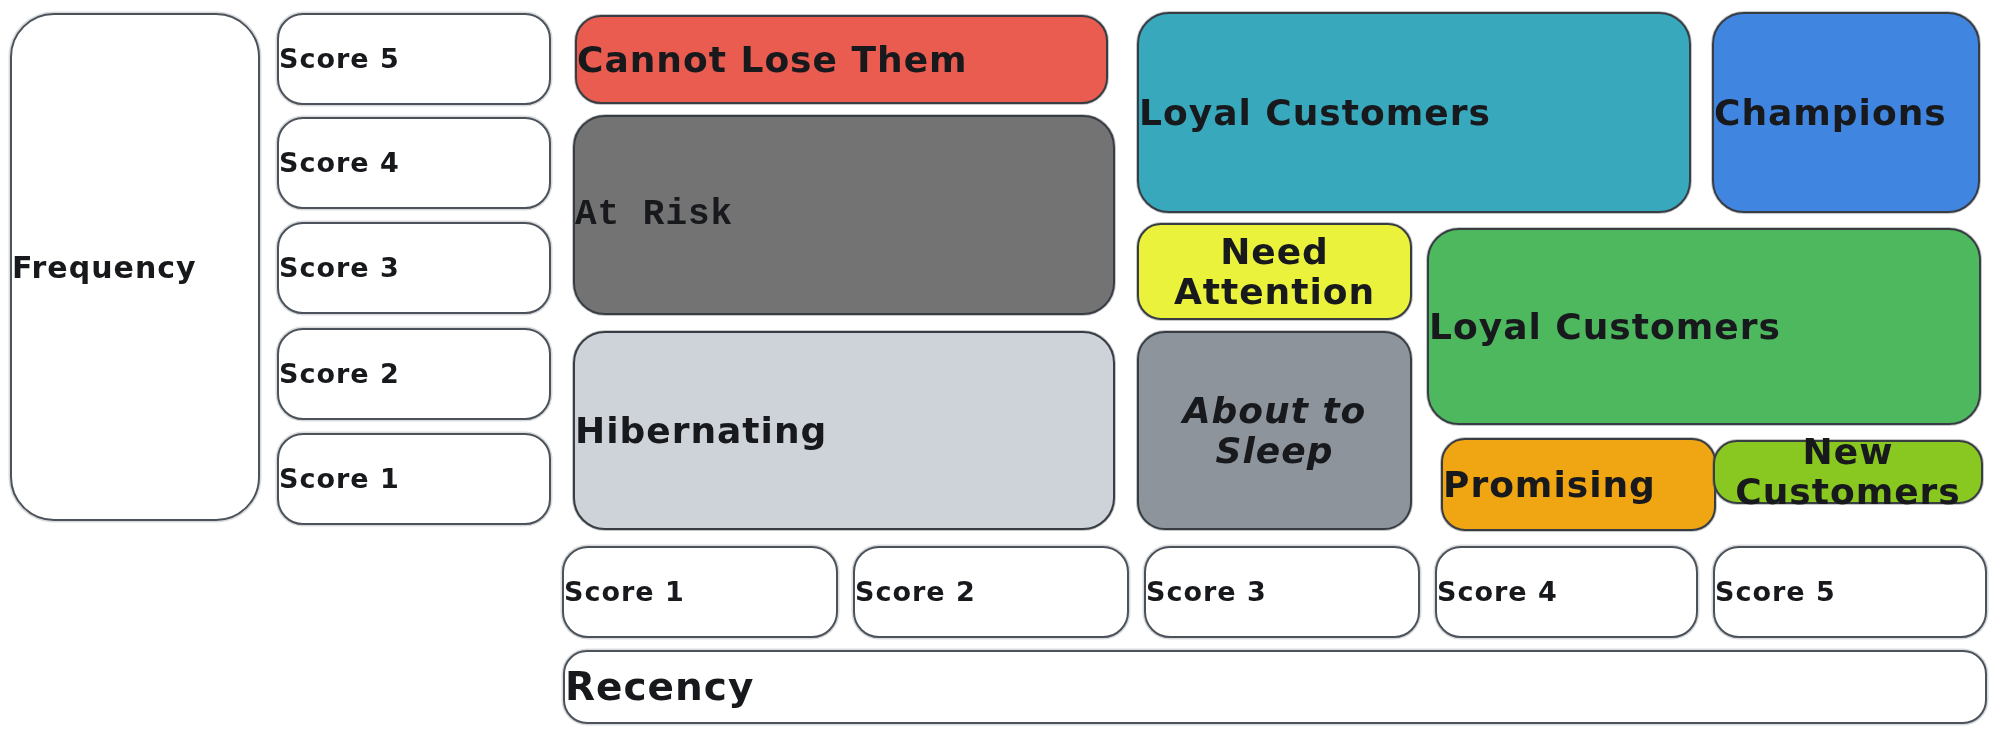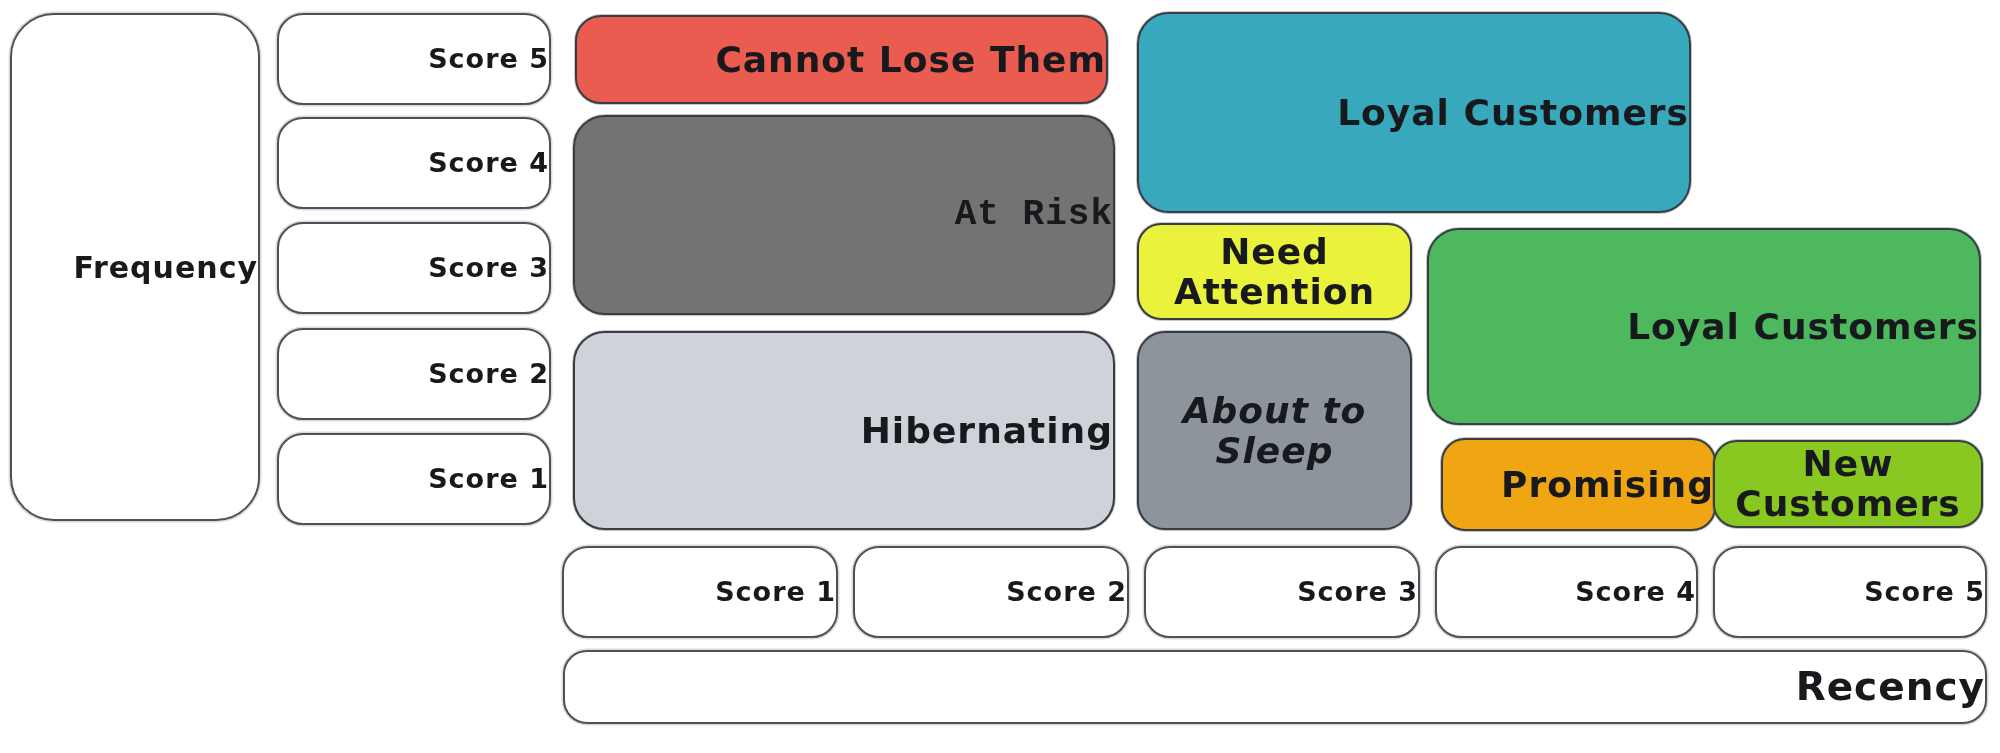--- a/index.html
+++ b/index.html
@@ -14,21 +14,21 @@
     background: #ffffff;
     font-family: "DejaVu Sans", sans-serif;
     color: #17191c;
     overflow: hidden;
   }
   .box {
     position: absolute;
     box-sizing: border-box;
     display: flex;
     align-items: center;
-    justify-content: flex-end;
+    justify-content: flex-start;
     text-align: center;
     font-weight: 600;
     letter-spacing: 1px;
     line-height: 1.1;
   }
   .white-box {
     background: #ffffff;
     border: 2px solid #4c525a;
     box-shadow: 0 0 0 1.5px rgba(130,136,142,0.30);
   }
@@ -58,21 +58,21 @@
   .seg-label { font-size: 36px; }
   .seg-cannot-lose    { left: 575px;  top: 15px;  width: 533px; height: 89px;  border-radius: 26px; }
   .seg-at-risk        { left: 573px;  top: 115px; width: 542px; height: 200px; border-radius: 32px; }
   .seg-hibernating    { left: 573px;  top: 331px; width: 542px; height: 199px; border-radius: 32px; }
   .seg-loyal-teal     { left: 1137px; top: 12px;  width: 554px; height: 201px; border-radius: 32px; }
   .seg-champions      { left: 1712px; top: 12px;  width: 268px; height: 201px; border-radius: 32px; }
   .seg-need-attention { left: 1137px; top: 223px; width: 275px; height: 97px;  border-radius: 24px; }
   .seg-about-to-sleep { left: 1137px; top: 331px; width: 275px; height: 199px; border-radius: 28px; }
   .seg-loyal-green    { left: 1427px; top: 228px; width: 554px; height: 197px; border-radius: 32px; }
   .seg-promising      { left: 1425px; top: 438px; width: 275px; height: 93px;  border-radius: 24px; }
-  .seg-new-customers  { left: 1713px; top: 440px; width: 270px; height: 88px;  border-radius: 24px; }
+  .seg-new-customers  { left: 1713px; top: 440px; width: 270px; height: 64px;  border-radius: 24px; }
 
   
   .rec-score {
     top: 546px; height: 92px;
     border-radius: 26px;
     font-size: 27px;
   }
   .rs-1 { left: 562px;  width: 276px; }
   .rs-2 { left: 853px;  width: 276px; }
   .rs-3 { left: 1144px; width: 276px; }
@@ -113,20 +113,23 @@
   </div>
   <div class="box segment seg-at-risk" style="background: #737373; font-family: Liberation Mono, monospace;">
     <span class="seg-label">At Risk</span>
   </div>
   <div class="box segment seg-hibernating" style="background: rgb(206, 211, 218);">
     <span class="seg-label">Hibernating</span>
   </div>
   <div class="box segment seg-loyal-teal" style="background: rgb(56, 169, 189);">
     <span class="seg-label">Loyal Customers</span>
   </div>
+  <div class="box segment seg-champions" style="background: rgb(64, 134, 224);">
+    <span class="seg-label">Champions</span>
+  </div>
   <div class="box segment seg-need-attention" style="background: rgb(235, 242, 60);">
     <span class="seg-label">Need Attention</span>
   </div>
   <div class="box segment seg-about-to-sleep" style="background: rgb(141, 148, 156); font-style: italic;">
     <span class="seg-label">About to Sleep</span>
   </div>
   <div class="box segment seg-loyal-green" style="background: rgb(78, 184, 95);">
     <span class="seg-label">Loyal Customers</span>
   </div>
   <div class="box segment seg-promising" style="background: rgb(240, 165, 19); margin-left: 16px;">

